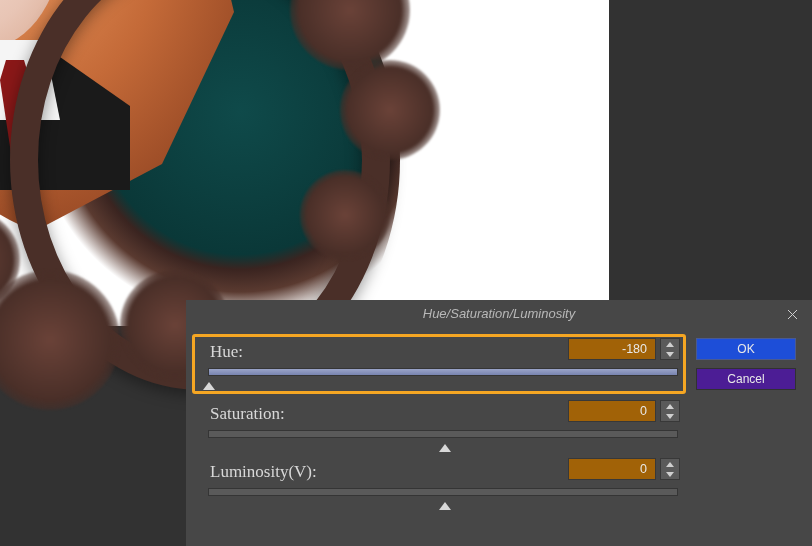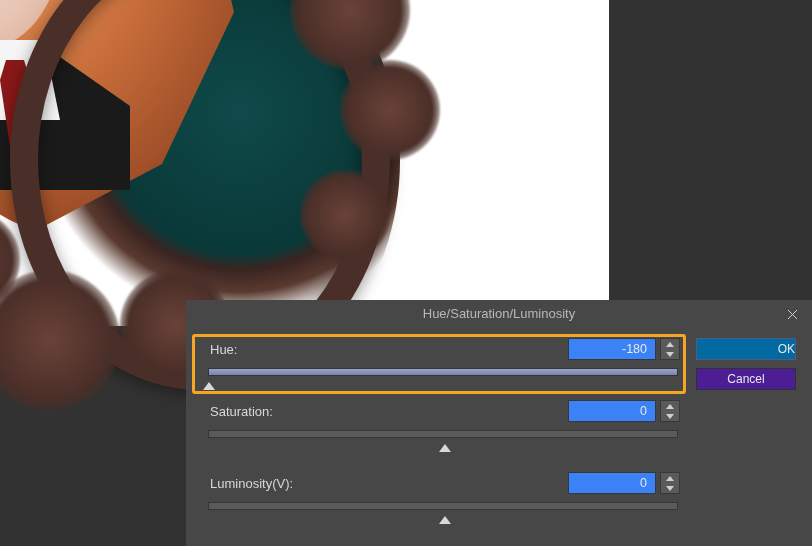--- a/index.html
+++ b/index.html
@@ -34,32 +34,32 @@
     filter: blur(1px); }
   .o1 { left:350px; top:40px; }
   .o2 { left:400px; top:150px; width:100px; height:100px; }
   .o3 { left:360px; top:260px; width:90px; height:90px; }
   .o4 { left:40px; top:360px; width:140px; height:140px; }
   .o5 { left:180px; top:360px; width:110px; height:110px; }
   .o6 { left:-20px; top:300px; width:100px; height:100px; }
 
   
   .dialog { position:absolute; left:186px; top:300px; width:626px; height:246px; background:#474747; color:#cfcfcf; }
-  .dialog-title { position:relative; height:28px; line-height:28px; text-align:center; font-size:13px; color:#b8b8b8; }
+  .dialog-title { position:relative; height:28px; line-height:28px; text-align:center; font-size:13px; color:#b8b8b8;font-style:italic; }
   .close-btn { position:absolute; right:0; top:0; width:40px; height:28px; display:flex; align-items:center; justify-content:center; cursor:pointer; }
   .close-btn svg { width:11px; height:11px; stroke:#cfcfcf; stroke-width:1; }
   .dialog-body { position:absolute; left:18px; top:38px; right:126px; bottom:0; }
   .dialog-buttons { position:absolute; right:12px; top:38px; width:104px; }
 
   .btn { width:100px; height:22px; border:1px solid #313131; background:#4c1d95; color:#e8e8e8; font-size:12px; text-align:center; line-height:20px; cursor:pointer; margin-bottom:8px; }
-  .btn.primary { background:#0369a1; border-color:#4a5a90;text-align:right; }
+  .btn.primary { background:#1d4ed8; border-color:#4a5a90; }
 
   .row { position:relative; height:58px; }
-  .row-label { position:absolute; left:6px; top:4px; font-size:13px; color:#d8d8d8; }
-  .num-input { position:absolute; right:30px; top:0; width:88px; height:22px; background:#3b82f6; border:1px solid #383838; color:#e8e8e8; font-size:12.5px; text-align:right; padding:0 8px; line-height:20px; }
+  .row-label { position:absolute; left:6px; top:4px; font-size:17px; color:#d8d8d8;font-family:Liberation Serif, serif; }
+  .num-input { position:absolute; right:30px; top:0; width:88px; height:22px; background:#a16207; border:1px solid #383838; color:#e8e8e8; font-size:12.5px; text-align:right; padding:0 8px; line-height:20px; }
   .spinner { position:absolute; right:6px; top:0; width:20px; height:22px; display:flex; flex-direction:column; border:1px solid #383838; }
   .spin { flex:1; display:flex; align-items:center; justify-content:center; background:#5a5a5a; cursor:pointer; }
   .spin svg { width:8px; height:5px; fill:#cfcfcf; }
   .slider-track { position:absolute; left:4px; right:8px; top:30px; height:8px; background:#5a5a5a; border:1px solid #353535; }
   .slider-fill { position:absolute; left:0; top:0; bottom:0; background:linear-gradient(#9aa4c8,#7884b0); }
   .slider-thumb { position:absolute; top:38px; width:12px; height:8px; transform:translateX(-50%); }
   .slider-thumb svg { width:12px; height:8px; fill:#d8d8d8; }
 
   .highlight-box { position:absolute; border:3px solid #f5a623; border-radius:3px; pointer-events:none; }
 </style>
@@ -137,21 +137,21 @@
           </div>
       </div>
       <div class="slider-track"></div>
       <div class="slider-thumb" style="left:50%">
         <svg viewBox="0 0 12 8">
             <path d="M6 0 L12 8 L0 8 Z"></path>
           </svg>
       </div>
     </div>
 
-    <div class="row" style="margin-top:14px">
+    <div class="row" style="">
       <div class="row-label">Luminosity(V):</div>
       <div class="num-input">0</div>
       <div class="spinner">
         <div class="spin">
             <svg viewBox="0 0 8 5">
               <path d="M0 5 L4 0 L8 5 Z"></path>
             </svg>
           </div>
         <div class="spin">
             <svg viewBox="0 0 8 5">

